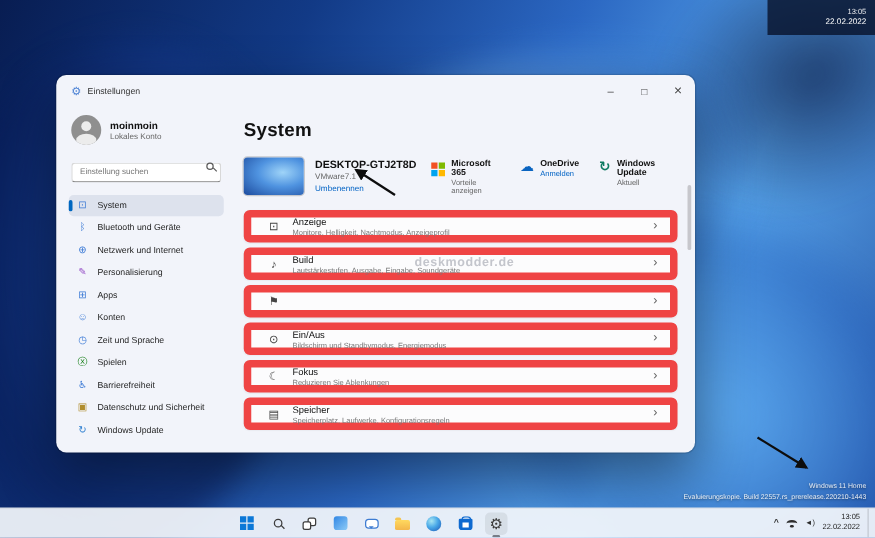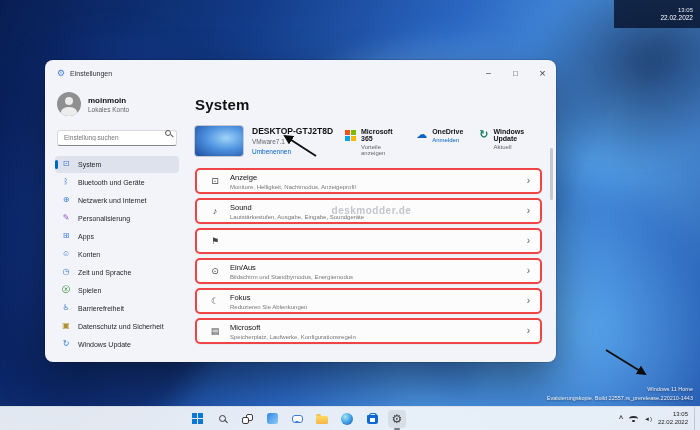--- a/index.html
+++ b/index.html
@@ -103,21 +103,21 @@
   .qcard{display:flex;align-items:flex-start;gap:5px}
   .qicon{flex:none;font-size:11px;line-height:1;padding-top:1px}
   .m365{display:grid;grid-template-columns:5px 5px;grid-template-rows:5px 5px;gap:1px;padding-top:2px}
   .m365 i{display:block}
   .qtext{display:flex;flex-direction:column}
   .qtitle{font-size:7px;font-weight:bold;color:#111}
   .qsub{font-size:6px;color:#666;margin-top:2px}
   .qsub.link{color:#0062c4}
   .rows{display:flex;flex-direction:column;gap:4px}
   .row{display:flex;align-items:center;height:26px;background:#fcfcfd;
-    border:2px solid #ef4444;border-radius:5px;padding:0 10px;
+    border:6px solid #ef4444;border-radius:5px;padding:0 10px;
     box-shadow:0 0.5px 1px rgba(0,0,0,.04)}
   .row-icon{width:16px;text-align:center;font-size:9px;line-height:1;flex:none}
   .row-text{margin-left:7px;display:flex;flex-direction:column}
   .row-title{font-size:7.5px;color:#111}
   .row-sub{font-size:6px;color:#787878;margin-top:2px}
   .chevron{margin-left:auto;color:#5f5f5f;font-size:10px;line-height:1}
   .site-watermark{position:absolute;left:50%;top:45%;transform:translate(-50%,-50%);
     font-size:10px;font-weight:bold;color:rgba(110,115,130,.4);letter-spacing:.5px;pointer-events:none}
   .scrollbar{position:absolute;right:3px;top:62px;width:3px;height:52px;border-radius:2px;background:#c7c7cc}
 
@@ -303,21 +303,21 @@
             <span class="row-icon g-display"></span>
             <span class="row-text">
               <span class="row-title">Anzeige</span>
               <span class="row-sub">Monitore, Helligkeit, Nachtmodus, Anzeigeprofil</span>
             </span>
             <span class="chevron g-chev"></span>
           </div>
           <div class="row">
             <span class="row-icon g-sound"></span>
             <span class="row-text">
-              <span class="row-title">Sound</span>
+              <span class="row-title">Build</span>
               <span class="row-sub">Lautstärkestufen, Ausgabe, Eingabe, Soundgeräte</span>
             </span>
             <span class="chevron g-chev"></span>
           </div>
           <div class="row">
             <span class="row-icon g-notif"></span>
             <span class="chevron g-chev"></span>
           </div>
           <div class="row">
             <span class="row-icon g-power"></span>
@@ -331,21 +331,21 @@
             <span class="row-icon g-focus"></span>
             <span class="row-text">
               <span class="row-title">Fokus</span>
               <span class="row-sub">Reduzieren Sie Ablenkungen</span>
             </span>
             <span class="chevron g-chev"></span>
           </div>
           <div class="row">
             <span class="row-icon g-storage"></span>
             <span class="row-text">
-              <span class="row-title">Microsoft</span>
+              <span class="row-title">Speicher</span>
               <span class="row-sub">Speicherplatz, Laufwerke, Konfigurationsregeln</span>
             </span>
             <span class="chevron g-chev"></span>
           </div>
         </div>
 
         <div class="site-watermark">deskmodder.de</div>
         <div class="scrollbar"></div>
       </div>
     </div>

